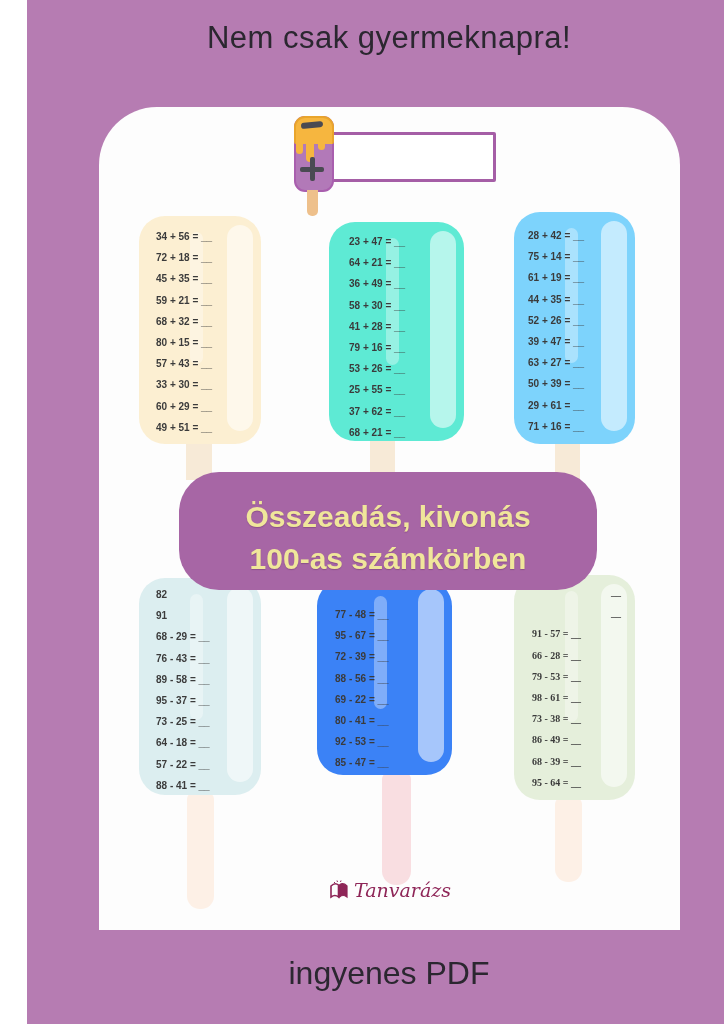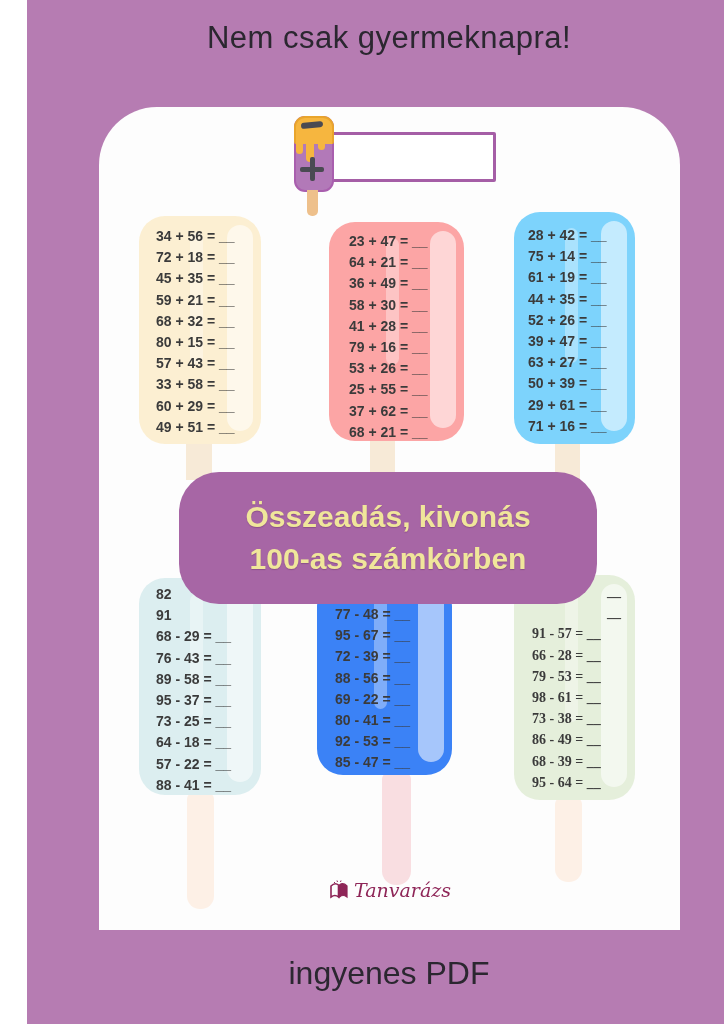--- a/index.html
+++ b/index.html
@@ -33,25 +33,25 @@
   .name-box{position:absolute;left:228px;top:25px;width:163px;height:44px;background:#ffffff;
     border:3px solid #a55ea6;border-radius:2px;z-index:5;}
 
   
   .pop{position:absolute;border-radius:26px;z-index:1;overflow:hidden;}
   .pop:before{content:"";position:absolute;right:8px;top:9px;bottom:13px;width:26px;
     border-radius:13px;background:rgba(255,255,255,.55);}
   .pop:after{content:"";position:absolute;left:42%;top:16px;height:58%;width:13px;
     border-radius:7px;background:rgba(255,255,255,.35);}
   .rows{position:relative;z-index:2;}
-  .row{white-space:pre;font-size:14px;font-weight:600;color:#3b3b3b;line-height:21.2px;}
+  .row{white-space:pre;font-size:10px;font-weight:600;color:#3b3b3b;line-height:21.2px;}
 
   .pop.c1{left:40px;top:109px;width:122px;height:228px;background:#fcefd2;}
   .pop.c1 .rows{padding:10px 0 0 17px;}
-  .pop.c2{left:230px;top:115px;width:135px;height:219px;background:#fca5a5;}
+  .pop.c2{left:230px;top:115px;width:135px;height:219px;background:#5eead4;}
   .pop.c2 .rows{padding:9px 0 0 20px;}
   .pop.c3{left:415px;top:105px;width:121px;height:232px;background:#7dd3fc;}
   .pop.c3 .rows{padding:13px 0 0 14px;}
 
   .pop.c4{left:40px;top:471px;width:122px;height:217px;background:#dceef0;}
   .pop.c4 .rows{padding:6px 0 0 17px;}
   .pop.c5{left:218px;top:473px;width:135px;height:195px;background:#3b82f6;}
   .pop.c5 .rows{padding:24px 0 0 18px;}
   .pop.c6{left:415px;top:468px;width:121px;height:225px;background:#e5efdb;}
   .pop.c6 .rows{padding:6px 14px 0 18px;font-family:Liberation Serif, serif;}
@@ -60,21 +60,21 @@
   
   .stick{position:absolute;background:#f7ead7;z-index:0;}
   .s1{left:87px;top:335px;width:26px;height:38px;}
   .s2{left:271px;top:332px;width:25px;height:41px;}
   .s3{left:456px;top:335px;width:25px;height:38px;}
   .s4{left:88px;top:686px;width:27px;height:116px;background:#fdf0e6;border-radius:6px 6px 13px 13px;}
   .s5{left:283px;top:666px;width:29px;height:112px;background:#f9dee1;border-radius:6px 6px 14px 14px;}
   .s6{left:456px;top:691px;width:27px;height:84px;background:#fdf0e6;border-radius:6px 6px 13px 13px;}
 
   
-  .banner{position:absolute;left:80px;top:365px;width:418px;height:132px;background:#a766a5;
+  .banner{position:absolute;left:80px;top:365px;width:418px;height:118px;background:#a766a5;
     border-radius:40px;z-index:5;text-align:center;padding-top:24px;box-sizing:border-box;}
   .banner .bl{font-size:30px;font-weight:700;color:#f0e69b;line-height:42px;
     text-shadow:0 1px 1px rgba(90,40,90,.35);}
 
   
   .logo{position:absolute;left:0;top:772px;width:581px;display:flex;justify-content:center;
     align-items:center;gap:4px;z-index:3;}
   .logo svg{display:block;}
   .logo-text{font-family:"DejaVu Serif",serif;font-style:italic;font-size:19px;color:#8e2557;}
 
@@ -109,21 +109,21 @@
 
     <div class="pop c1">
       <div class="rows">
           <div class="row">34 + 56 = __</div>
           <div class="row">72 + 18 = __</div>
           <div class="row">45 + 35 = __</div>
           <div class="row">59 + 21 = __</div>
           <div class="row">68 + 32 = __</div>
           <div class="row">80 + 15 = __</div>
           <div class="row">57 + 43 = __</div>
-          <div class="row">33 + 58 = __</div>
+          <div class="row">33 + 30 = __</div>
           <div class="row">60 + 29 = __</div>
           <div class="row">49 + 51 = __</div>
         </div>
     </div>
     <div class="pop c2">
       <div class="rows">
           <div class="row">23 + 47 = __</div>
           <div class="row">64 + 21 = __</div>
           <div class="row">36 + 49 = __</div>
           <div class="row">58 + 30 = __</div>

